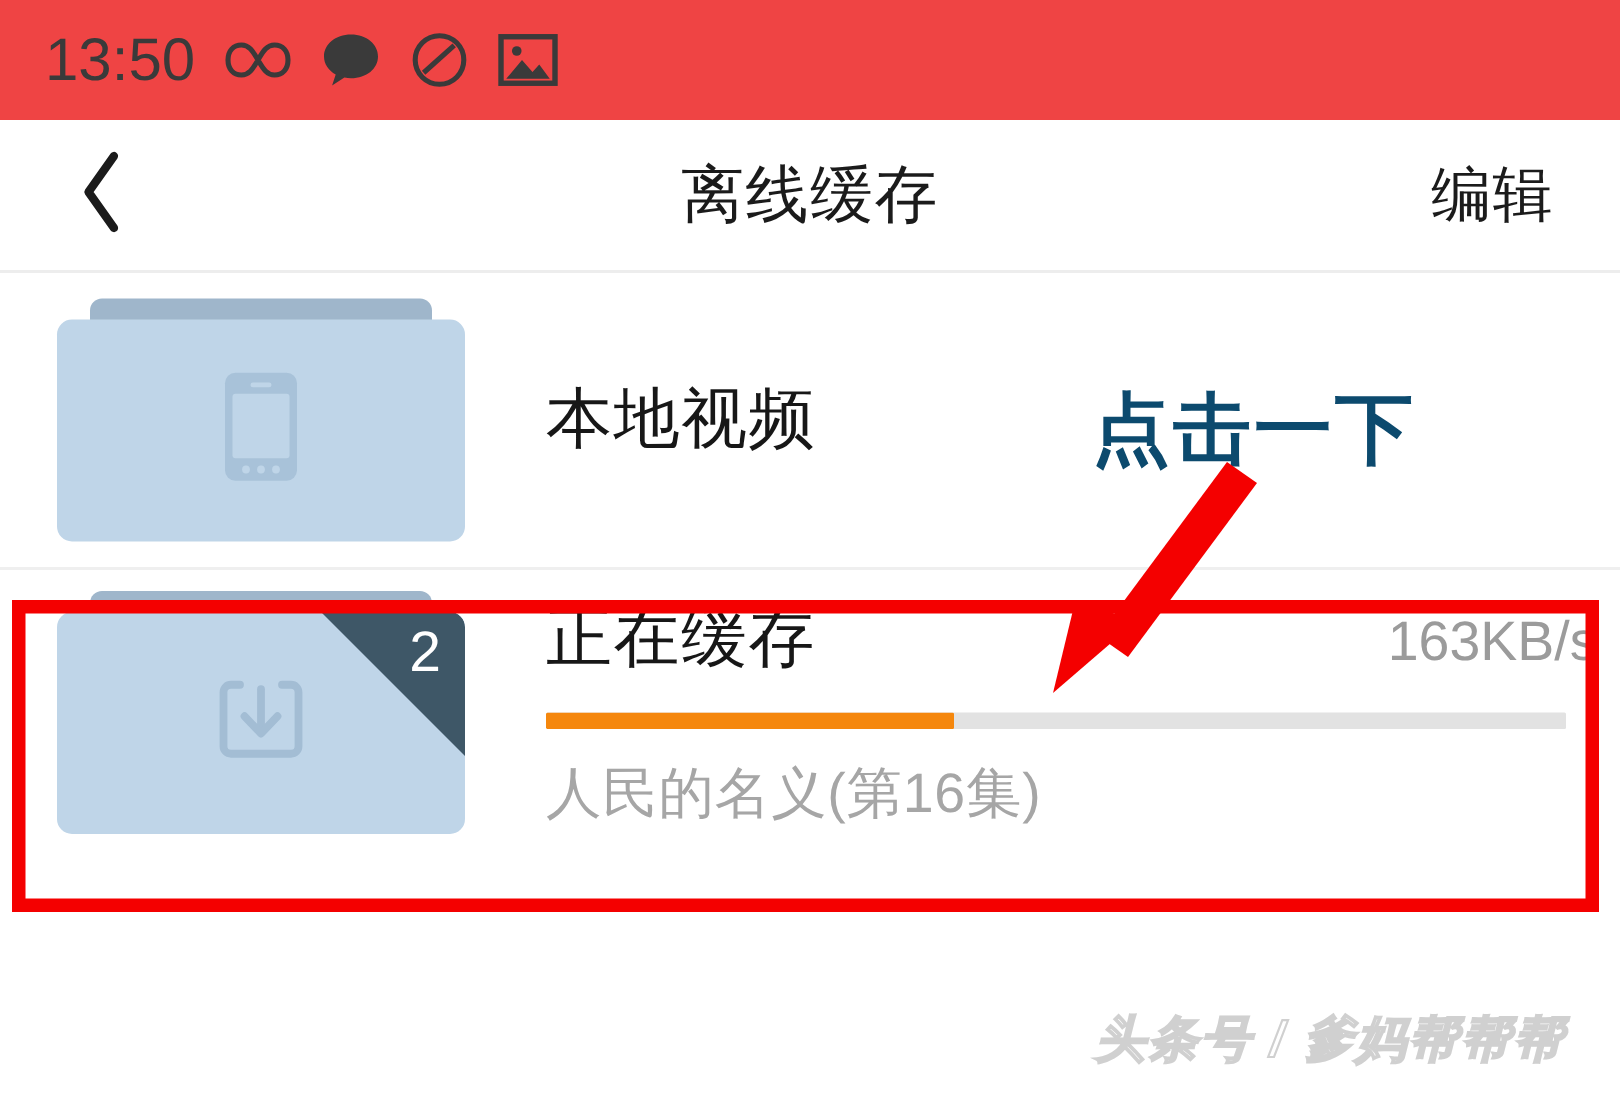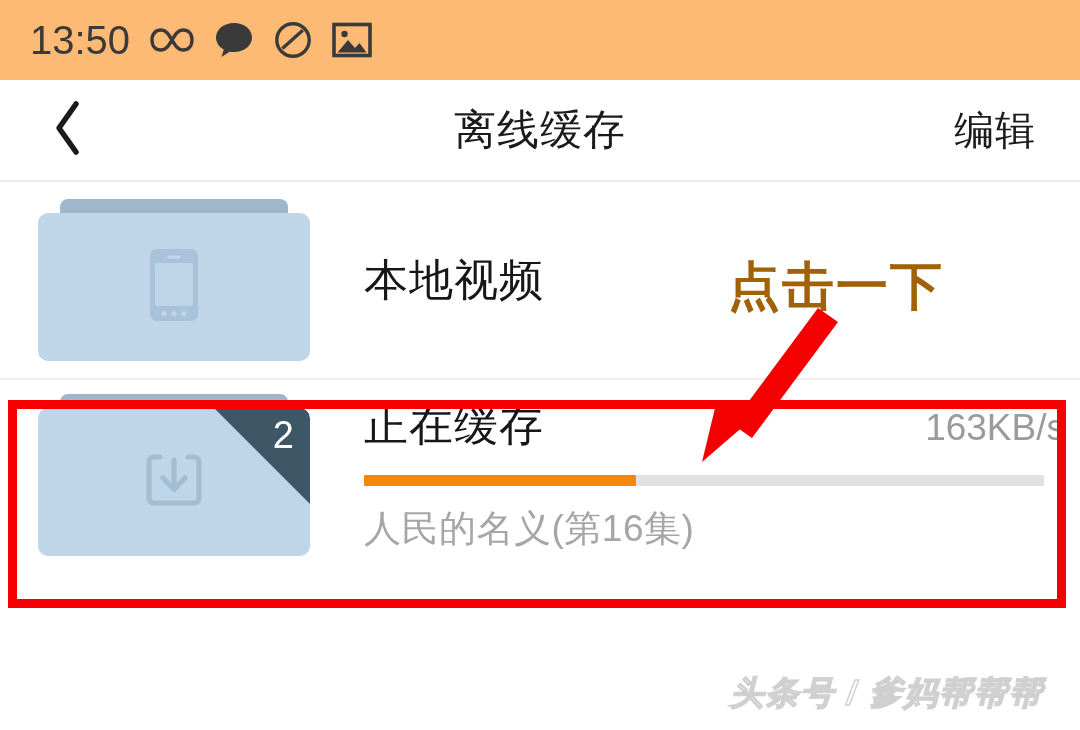--- a/index.html
+++ b/index.html
@@ -16,21 +16,21 @@
     -webkit-font-smoothing: antialiased;
   }
 
   
   .status-bar {
     height: 80px;
     display: flex;
     align-items: center;
     padding: 0 28px 0 30px;
     box-sizing: border-box;
-    background: #fdba74;
+    background: #ef4444;
   }
   .status-left {
     display: flex;
     align-items: center;
     gap: 20px;
   }
   .status-time {
     font-size: 40px;
     color: #3a3a3a;
     letter-spacing: 0px;
@@ -229,21 +229,21 @@
     box-sizing: border-box;
     pointer-events: none;
     z-index: 6;
   }
   .annot-text {
     position: absolute;
     left: 728px;
     top: 252px;
     font-size: 52px;
     font-weight: bold;
-    color: #a16207;
+    color: #0c4a6e;
     letter-spacing: 2px;
     z-index: 7;
     white-space: nowrap;
   }
   .annot-arrow {
     position: absolute;
     left: 690px;
     top: 300px;
     width: 200px;
     height: 170px;

